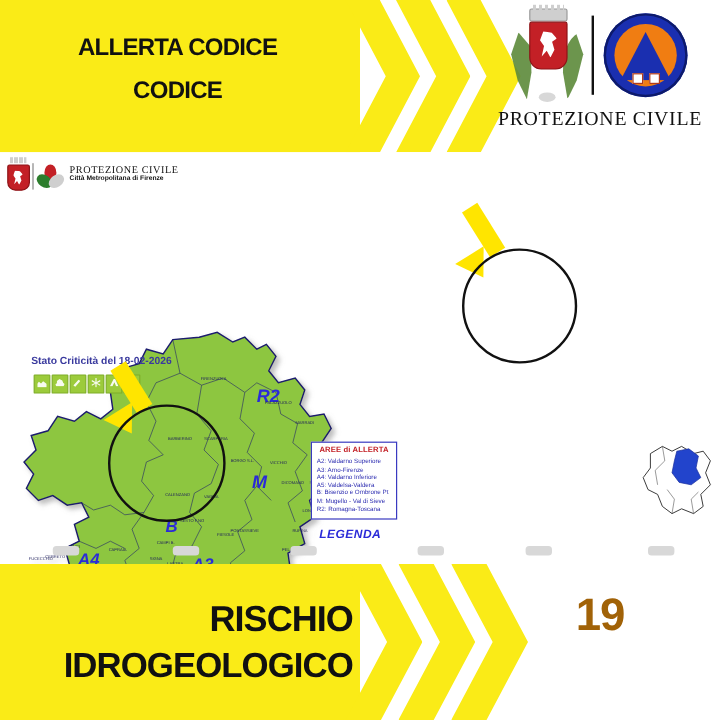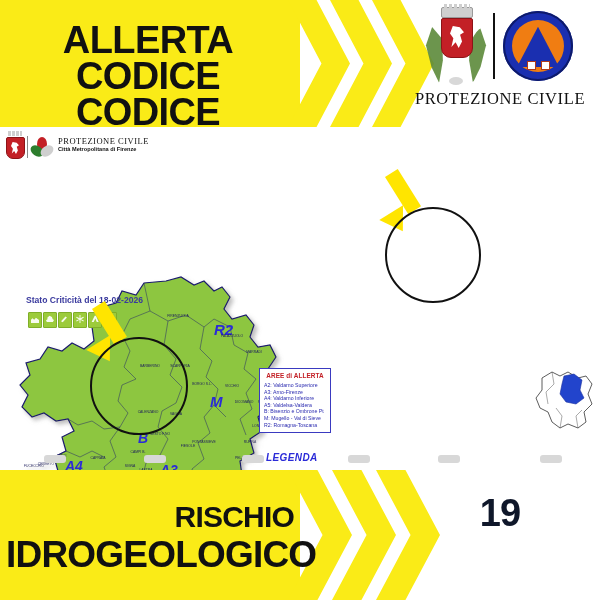--- a/index.html
+++ b/index.html
@@ -26,21 +26,21 @@
   }
   .chev.c1{left:288px;
     clip-path:polygon(0 0, 46% 0, 100% 50%, 46% 100%, 0 100%, 54% 50%);}
   .chev.c2{left:330px;
     clip-path:polygon(0 0, 46% 0, 100% 50%, 46% 100%, 0 100%, 54% 50%);}
   .chev.c3{left:372px;
     clip-path:polygon(0 0, 46% 0, 100% 50%, 46% 100%, 0 100%, 54% 50%);}
   .hdr-title{
     position:absolute;left:8px;top:22px;width:280px;
     text-align:center;
-    color:#111;font-weight:bold;font-size:38px;line-height:36px;
+    color:#111;font-weight:bold;font-size:20px;line-height:36px;
     letter-spacing:-0.6px;
   }
   .hdr-title .l2{display:block;}
 
   
   .logo-block{position:absolute;left:404px;top:4px;width:192px;height:122px;}
   .logo-row{position:relative;height:84px;display:flex;align-items:center;justify-content:center;gap:8px;}
   .crest{position:relative;width:58px;height:82px;}
   .crest .crown{
     position:absolute;left:14px;top:2px;width:30px;height:9px;
@@ -202,24 +202,24 @@
   .footer-band{position:absolute;left:0;top:470px;width:600px;height:130px;background:#fff;overflow:hidden;}
   .ftr-yellow{position:absolute;left:0;top:0;width:300px;height:130px;background:#FAEB17;}
   .fchev{position:absolute;top:0;width:64px;height:130px;background:#FAEB17;}
   .fchev.f1{left:288px;clip-path:polygon(0 0, 46% 0, 100% 50%, 46% 100%, 0 100%, 54% 50%);}
   .fchev.f2{left:332px;clip-path:polygon(0 0, 46% 0, 100% 50%, 46% 100%, 0 100%, 54% 50%);}
   .fchev.f3{left:376px;clip-path:polygon(0 0, 46% 0, 100% 50%, 46% 100%, 0 100%, 54% 50%);}
   .ftr-title{
     position:absolute;left:6px;top:28px;width:288px;text-align:right;
     color:#111;font-weight:bold;font-size:30px;line-height:38px;letter-spacing:-0.8px;
   }
-  .ftr-title .fl2{display:block;font-size:37px;}
+  .ftr-title .fl2{display:block;font-size:29px;}
   .ftr-date{
     position:absolute;left:404px;top:22px;width:192px;text-align:center;
-    color:#0f172a;font-weight:bold;font-size:38px;line-height:42px;letter-spacing:-1px;
+    color:#a16207;font-weight:bold;font-size:38px;line-height:42px;letter-spacing:-1px;
   }
   .ftr-date .d2{display:block;font-size:37px;}
 </style>
 </head>
 <body>
 
 <div class="canvas">
 
   <div class="header-band">
     <div class="hdr-yellow"></div>
@@ -415,21 +415,21 @@
     <div class="legend-box" style="top:241px;">
       <div class="legend-title">AREE di ALLERTA</div>
       <div class="legend-line">A2: Valdarno Superiore</div>
       <div class="legend-line">A3: Arno-Firenze</div>
       <div class="legend-line">A4: Valdarno Inferiore</div>
       <div class="legend-line">A5: Valdelsa-Valdera</div>
       <div class="legend-line">B: Bisenzio e Ombrone Pt</div>
       <div class="legend-line">M: Mugello - Val di Sieve</div>
       <div class="legend-line">R2: Romagna-Toscana</div>
     </div>
-    <div class="legend-word" style="top:313px;margin-top:12px;">LEGENDA</div>
+    <div class="legend-word" style="top:313px;">LEGENDA</div>
 
     <div class="ghost-row" style="top:325px;">
       <div class="ghost" style="left:44px;"></div>
       <div class="ghost" style="left:144px;"></div>
       <div class="ghost" style="left:242px;"></div>
       <div class="ghost" style="left:348px;"></div>
       <div class="ghost" style="left:438px;"></div>
       <div class="ghost" style="left:540px;"></div>
     </div>
   </div>

